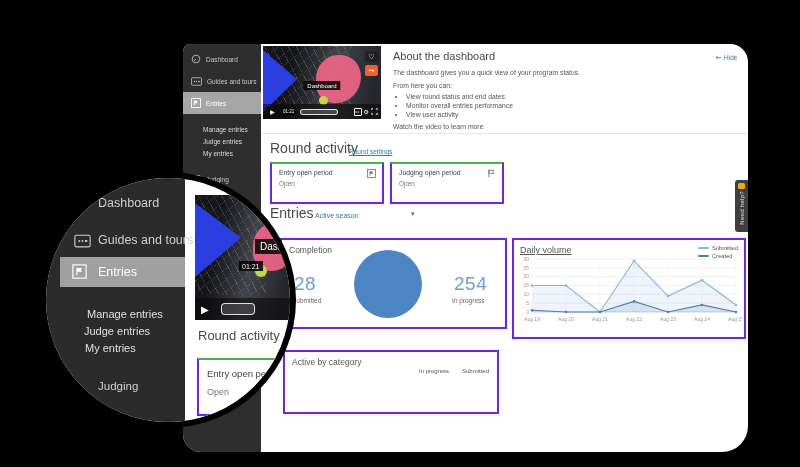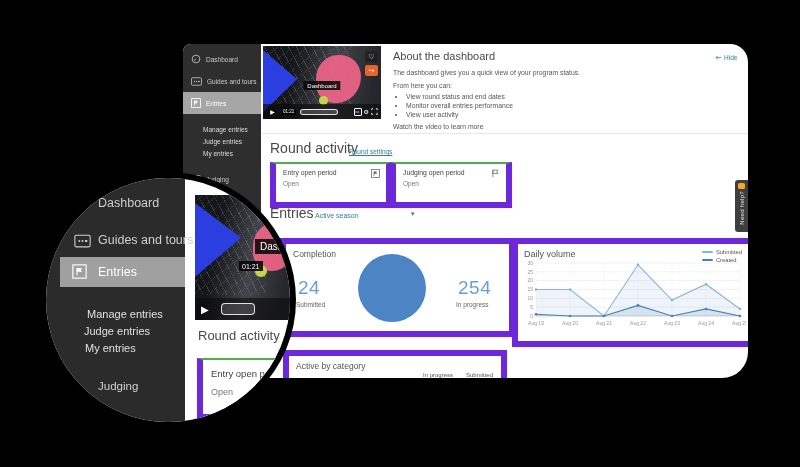--- a/index.html
+++ b/index.html
@@ -1,28 +1,28 @@
 <!DOCTYPE html>
 <html><head>
 <meta charset="utf-8">
 <style>
   html,body{margin:0;padding:0;background:#000;}
   body{font-family:"Liberation Sans","DejaVu Sans",sans-serif;}
   .stage{position:relative;width:800px;height:467px;background:#000;overflow:hidden;border-radius:16px;}
   .abs{position:absolute;}
   
-  .window{position:absolute;left:183px;top:44px;width:565px;height:334px;background:#fff;
+  .window{position:absolute;left:183px;top:44px;width:565px;height:408px;background:#fff;
           border-radius:8px 18px 26px 18px;overflow:hidden;z-index:1;}
   .sidebar{position:absolute;left:0;top:0;width:78px;height:100%;background:#2e2e2e;}
   .sb-item{position:absolute;left:0;width:100%;display:flex;align-items:center;gap:5px;
            padding-left:8px;box-sizing:border-box;font-size:6.5px;color:#c9c9c9;height:14px;}
   .sb-item.sel{background:#a6a6a6;color:#fff;height:22px;}
   .sb-sub{position:absolute;font-size:6.5px;color:#dedede;}
   .teal{color:#337f93;}
-  .card{position:absolute;background:#fff;border:6px solid #6d28d9;box-shadow:0 1px 3px rgba(0,0,0,.07);}
+  .card{position:absolute;background:#fff;border:2px solid #6d28d9;box-shadow:0 1px 3px rgba(0,0,0,.07);}
   .pcard{border-top:2px solid #4cae4c;}
   .hairline{position:absolute;background:#e7e7e7;height:1px;}
   
   .video{position:absolute;overflow:hidden;background:linear-gradient(100deg,#15161a 25%,#43444b 58%,#26272c 90%);}
   .v-lines{position:absolute;left:0;top:0;width:75%;height:80%;opacity:.55;
     background:repeating-linear-gradient(62deg,rgba(255,255,255,.35) 0 .6px,transparent .6px 7px),
                repeating-linear-gradient(-38deg,rgba(255,255,255,.22) 0 .5px,transparent .5px 9px);}
   .v-tri{position:absolute;background:#2b3fe0;clip-path:polygon(0 0,0 100%,100% 47%);}
   .v-pink{position:absolute;background:#ee6487;border-radius:52% 48% 58% 42%;opacity:.92;}
   .v-green{position:absolute;background:#c6d34c;border-radius:50%;}
@@ -157,29 +157,29 @@
           <path d="M2.5 1.5 h7 l-2 2.2 2 2.2 h-7 Z" fill="none" stroke="#666" stroke-width="1"></path>
         </svg>
     </div>
 
     <div class="abs" style="left:87px;top:161px;font-size:14px;color:#4a4a4a;">Entries</div>
     <div class="abs teal" style="left:132px;top:168px;font-size:7px;">Active season</div>
     <div class="abs teal" style="left:228px;top:166px;font-size:7px;">▾</div>
 
     <div class="card" style="left:97px;top:194px;width:223px;height:87px;">
       <div class="abs" style="left:7px;top:5px;font-size:8.5px;color:#555;">Completion</div>
-      <div class="stat-num" style="left:12px;top:33px;">24</div>
+      <div class="stat-num" style="left:12px;top:33px;">28</div>
       <div class="stat-lbl" style="left:10px;top:57px;">Submitted</div>
       <div class="abs" style="left: 72px; top: 10px; width: 68px; height: 68px; border-radius: 50%; background: rgb(77, 132, 196);"></div>
       <div class="stat-num" style="left:172px;top:33px;">254</div>
       <div class="stat-lbl" style="left:170px;top:57px;">In progress</div>
     </div>
 
     <div class="card" style="left:329px;top:194px;width:230px;height:97px;">
-      <div class="abs" style="left:6px;top:5px;font-size:9px;color:#555;">Daily volume</div>
+      <div class="abs" style="left:6px;top:5px;font-size:9px;color:#555;text-decoration:underline;">Daily volume</div>
       <div class="abs" style="right:6px;top:5px;">
         <div class="legend-row">
           <div class="legend-line" style="background: rgb(138, 180, 220);"></div>
           <span>Submitted</span>
         </div>
         <div class="legend-row">
           <div class="legend-line" style="background: rgb(74, 127, 181);"></div>
           <span>Created</span>
         </div>
       </div>

